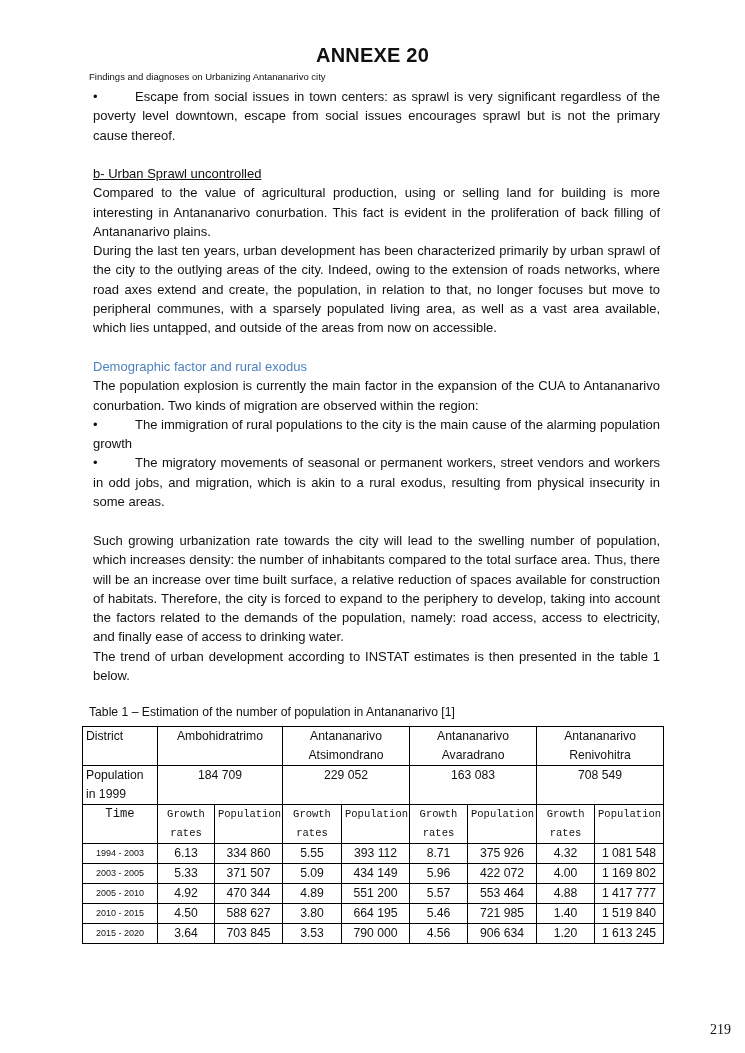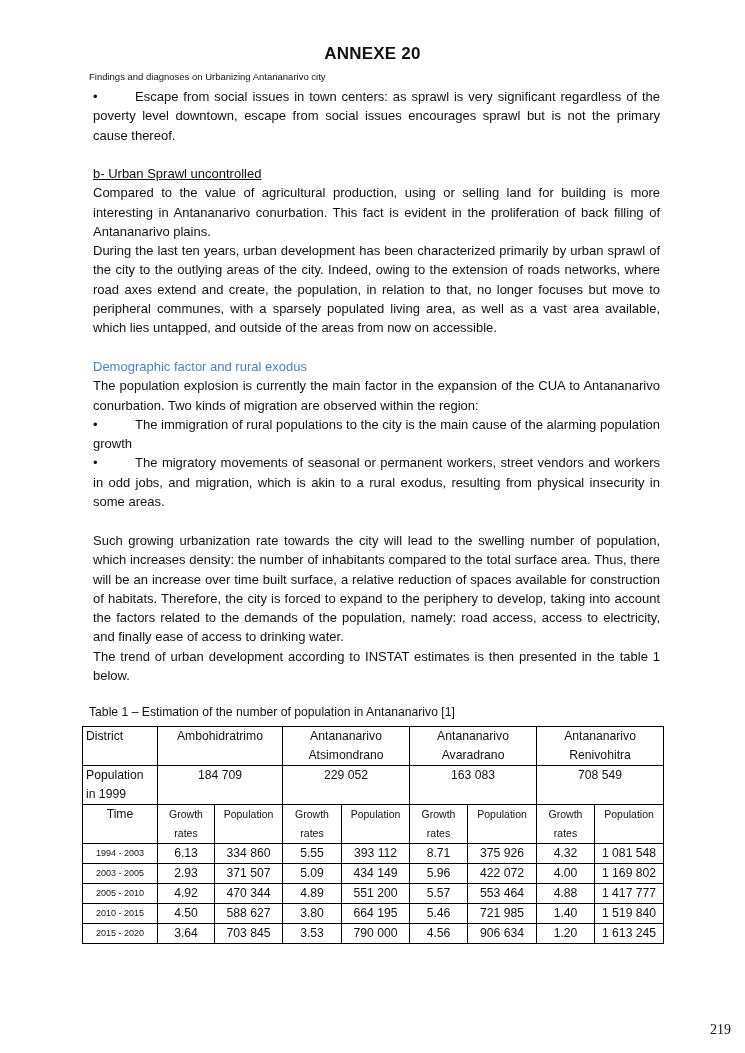--- a/index.html
+++ b/index.html
@@ -1,34 +1,34 @@
 <!DOCTYPE html>
 <html><head>
 <meta charset="utf-8">
 <style>
   html, body { margin: 0; padding: 0; background: #ffffff; }
   body { width: 745px; height: 1053px; position: relative; overflow: hidden;
          font-family: "Liberation Sans", sans-serif; color: #111; }
   .page { position: absolute; left: 89px; top: 0; width: 567px; }
   .title { position: absolute; left: 0; width: 567px; top: 44px; text-align: center;
-           font-weight: bold; font-size: 17px; letter-spacing: 0.2px; }
+           font-weight: bold; font-size: 20px; letter-spacing: 0.2px; }
   .subtitle { position: absolute; left: 0; width: 567px; top: 71px; text-align: left;
               font-size: 9.5px; }
   .body-text { position: absolute; left: 4px; width: 567px; font-size: 13px; line-height: 19.3px;
                text-align: justify; }
   .heading-blue { color: #4f81bd; }
   .underline { text-decoration: underline; }
   .bullet { display: inline-block; width: 42px; }
   .p { margin: 0; }
   .table-caption { position: absolute; left: 0; top: 705px; font-size: 12.2px; }
   table.pop { position: absolute; left: -7px; top: 726px; border-collapse: collapse;
               font-size: 12.2px; table-layout: fixed; width: 581px; padding-left: 42px; }
   table.pop td { border: 1px solid #000; padding: 0 3px; vertical-align: top; line-height: 19px; }
   .c { text-align: center; }
-  .small { font-size: 10.5px; }
+  .small { font-size: 10.5px; font-family: Liberation Mono, monospace; }
   .tiny { font-size: 9px; }
   .num-row td { line-height: 17.5px; height: 17.5px; }
   .page-number { position: absolute; right: 14px; top: 1022px; font-family: "Liberation Serif", serif;
                  font-size: 14px; }
 </style>
 </head>
 <body>
 
 <div class="page">
 
@@ -105,21 +105,21 @@
           <td class="c">334 860</td>
           <td class="c">5.55</td>
           <td class="c">393 112</td>
           <td class="c">8.71</td>
           <td class="c">375 926</td>
           <td class="c">4.32</td>
           <td class="c">1 081 548</td>
         </tr>
         <tr class="num-row">
           <td class="c tiny">2003 - 2005</td>
-          <td class="c">2.93</td>
+          <td class="c">5.33</td>
           <td class="c">371 507</td>
           <td class="c">5.09</td>
           <td class="c">434 149</td>
           <td class="c">5.96</td>
           <td class="c">422 072</td>
           <td class="c">4.00</td>
           <td class="c">1 169 802</td>
         </tr>
         <tr class="num-row">
           <td class="c tiny">2005 - 2010</td>

